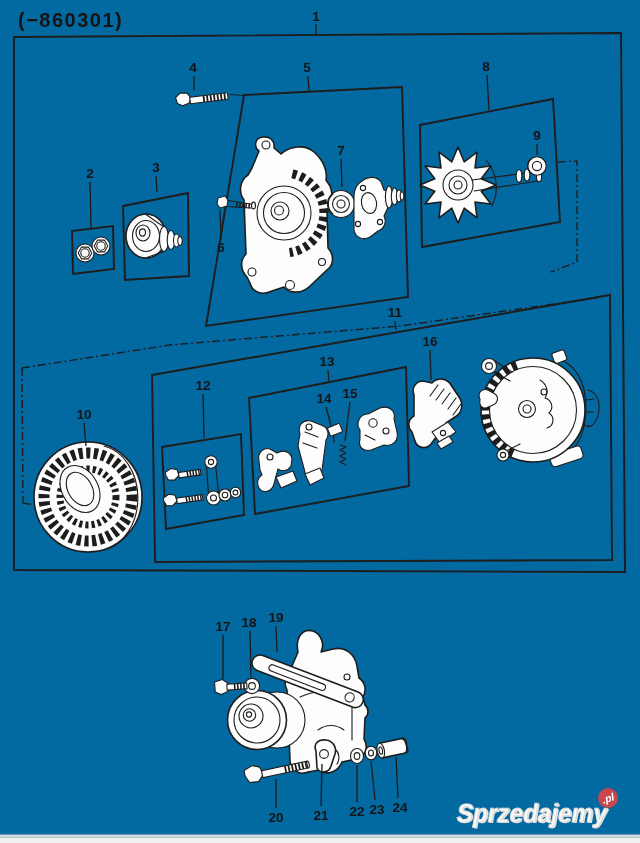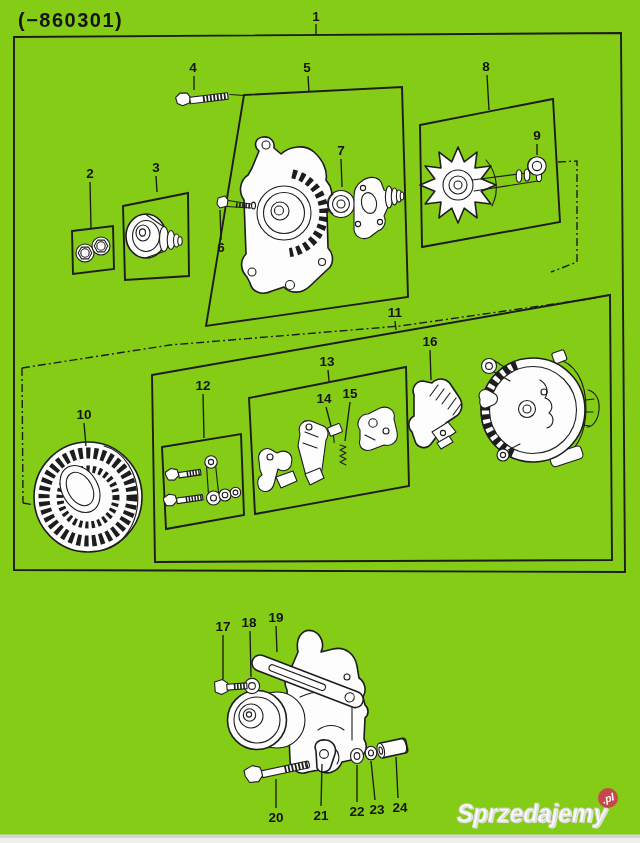--- a/index.html
+++ b/index.html
@@ -1,17 +1,17 @@
 <!DOCTYPE html>
 <html><head>
 <meta charset="utf-8">
 <style>
   html,body{margin:0;padding:0;}
   body{background:#ffffff;font-family:"Liberation Sans",sans-serif;}
-  .stage{position:relative;width:640px;height:843px;background:#84cc16;overflow:hidden;}
+  .stage{position:relative;width:640px;height:843px;background:#0369a1;overflow:hidden;}
   svg{display:block;}
   .ln2{fill:none;stroke:#1d1d1d;stroke-width:1.1;stroke-linecap:round;stroke-linejoin:round;}
   .wf{fill:#fdfdfd;stroke:#1d1d1d;stroke-width:1.6;stroke-linejoin:round;}
   .wf2{fill:#fdfdfd;stroke:#1d1d1d;stroke-width:1.1;stroke-linejoin:round;}
   .box{fill:none;stroke:#1d1d1d;stroke-width:1.9;stroke-linejoin:miter;}
   .chain{fill:none;stroke:#1d1d1d;stroke-width:1.4;stroke-dasharray:8 3 2 3;}
   .slots{fill:none;stroke:#1d1d1d;}
   .leader{stroke:#1d1d1d;stroke-width:1.35;}
   .thr{stroke:#1d1d1d;fill:none;}
   .lbl{font:bold 13.5px "Liberation Sans",sans-serif;fill:#141414;text-anchor:middle;}

